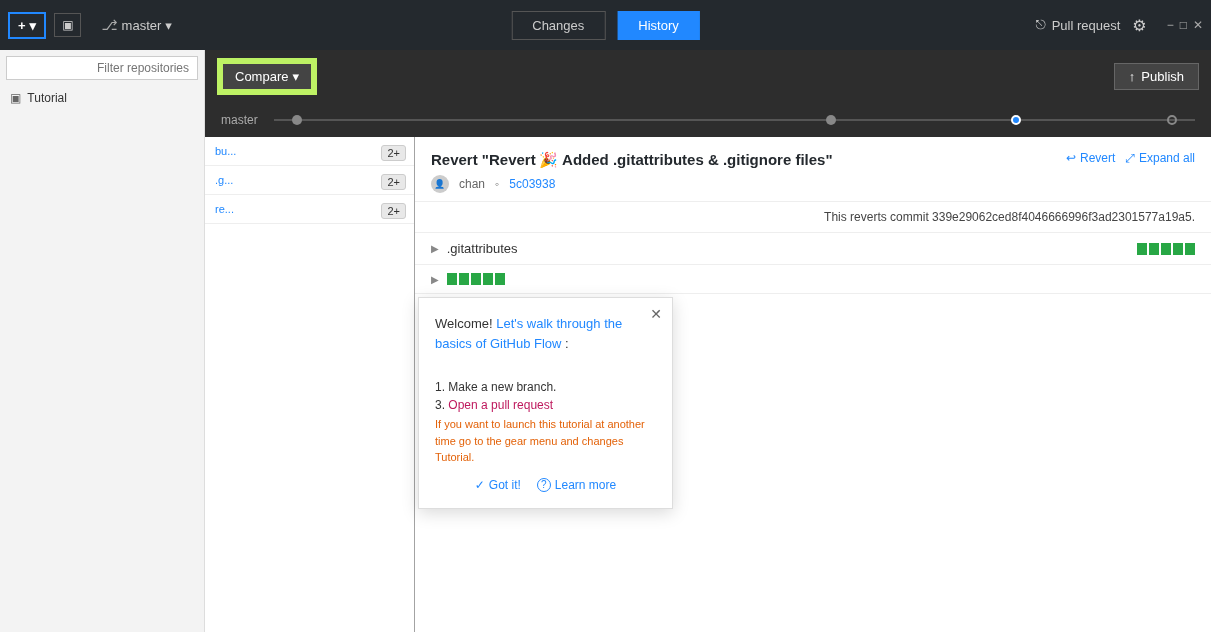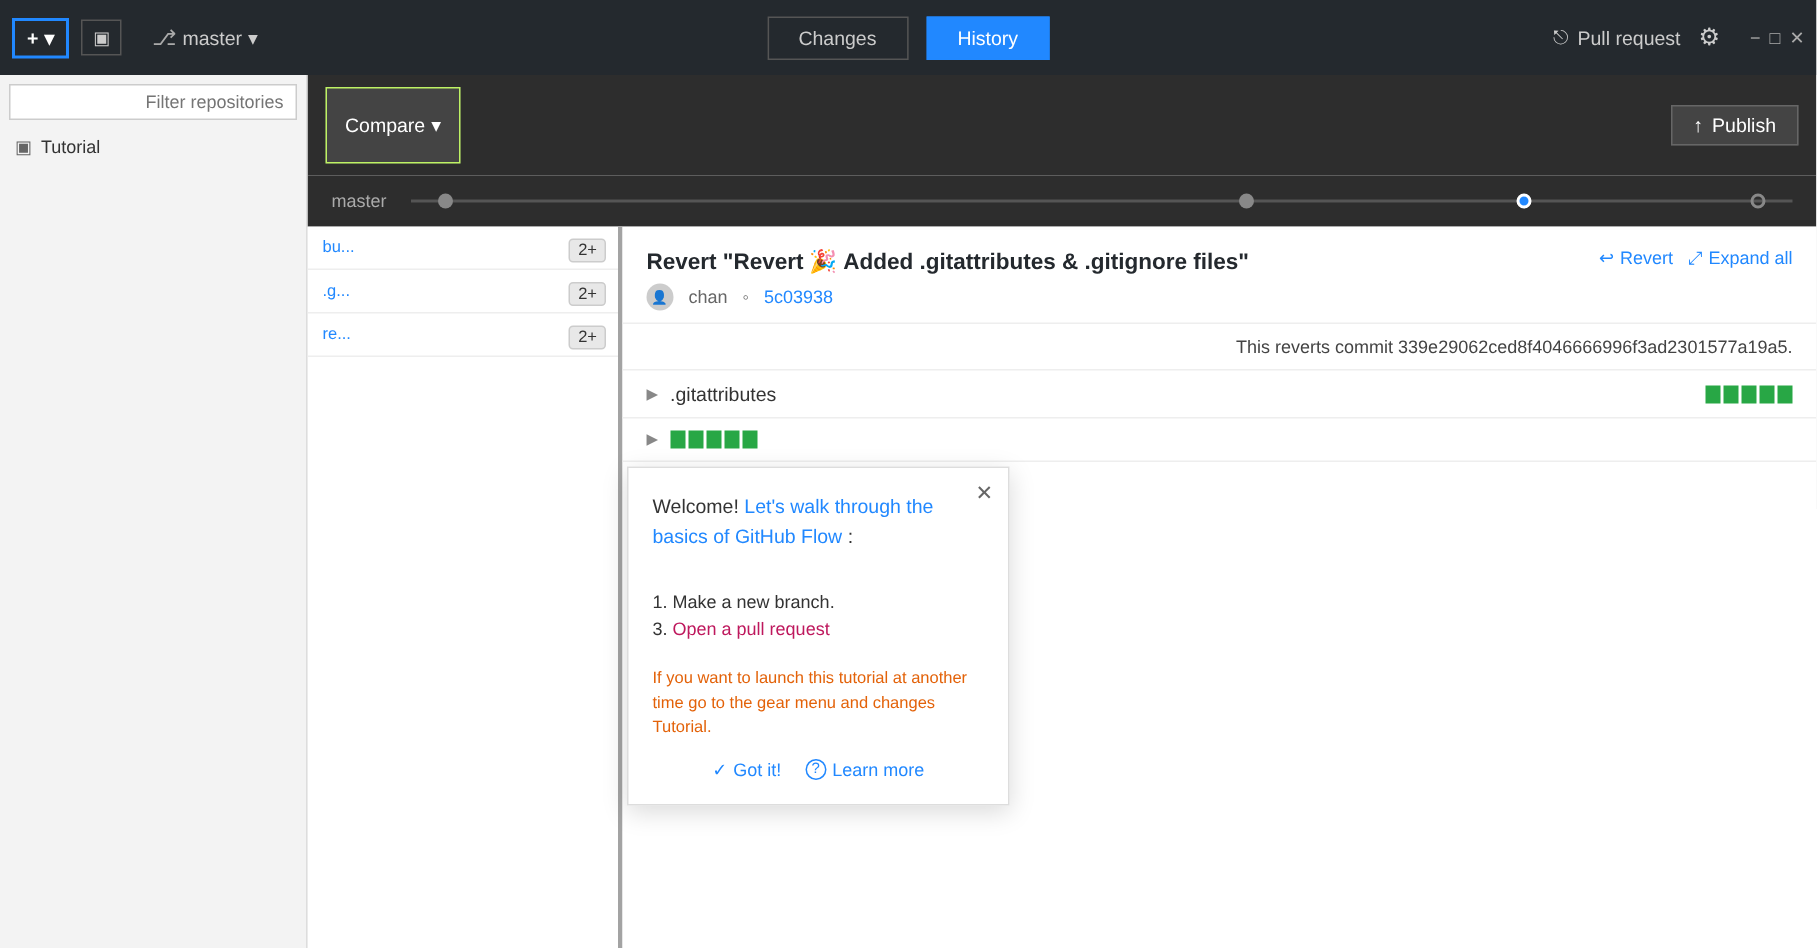--- a/index.html
+++ b/index.html
@@ -72,22 +72,22 @@
 
     
     .main-content { flex: 1; display: flex; flex-direction: column; overflow: hidden; }
 
     
     .compare-bar {
       background: #2d2d2d; display: flex; align-items: center;
       padding: 8px 12px; justify-content: space-between;
     }
     .compare-btn {
-      background: #444; border: 1px solid #bef264; color: #fff;
-      padding: 17px 12px; cursor: pointer; font-size: 13px;
+      background: #444; border: 6px solid #bef264; color: #fff;
+      padding: 5px 12px; cursor: pointer; font-size: 13px;
       display: flex; align-items: center; gap: 4px;
     }
     .publish-btn {
       background: #444; border: 1px solid #666; color: #fff;
       padding: 5px 14px; cursor: pointer; font-size: 13px;
       display: flex; align-items: center; gap: 6px;
     }
 
     
     .timeline-bar {
@@ -104,21 +104,21 @@
       position: absolute; top: 50%; transform: translateY(-50%);
     }
     .timeline-dot.active { background: #2188ff; border: 2px solid #fff; }
     .timeline-dot.empty { background: transparent; border: 2px solid #888; }
 
     
     .history-area { display: flex; flex: 1; overflow: hidden; }
 
     
     .commits-panel {
-      width: 210px; background: #fff; border-right: 3px solid #a3a3a3;
+      width: 210px; background: #fff; border-right: 1px solid #a3a3a3;
       overflow-y: auto;
     }
     .commit-item {
       border-bottom: 1px solid #eee; padding: 8px 10px;
       cursor: pointer; position: relative;
     }
     .commit-hash { color: #2188ff; font-size: 11px; }
     .commit-badge {
       position: absolute; right: 8px; top: 8px;
       background: #e8e8e8; border: 1px solid #ccc;
@@ -170,21 +170,21 @@
       width: 255px; background: #fff; border: 1px solid #ddd;
       box-shadow: 0 4px 16px rgba(0,0,0,0.15); z-index: 100;
       padding: 16px;
     }
     .tooltip-close {
       position: absolute; top: 8px; right: 10px;
       background: none; border: none; cursor: pointer; font-size: 14px; color: #666;
     }
     .tooltip-title { font-size: 13px; color: #333; margin-bottom: 27px; line-height: 1.5; }
     .tooltip-title a { color: #2188ff; text-decoration: none; }
-    .tooltip-steps { list-style: none; padding: 0; margin-bottom: 18px; }
+    .tooltip-steps { list-style: none; padding: 0; margin-bottom: 4px; }
     .tooltip-steps li { font-size: 12px; color: #333; margin-bottom: 4px; }
     .tooltip-steps li a { color: #be185d; text-decoration: none; }
     .tooltip-note { font-size: 11px; color: #e36209; margin-bottom: 12px; line-height: 1.5; }
     .tooltip-footer { display: flex; align-items: center; justify-content: center; gap: 16px; }
     .got-it-btn {
       background: none; border: none; color: #2188ff; cursor: pointer;
       font-size: 12px; display: flex; align-items: center; gap: 4px;
     }
     .learn-more-btn {
       background: none; border: none; color: #2188ff; cursor: pointer;

